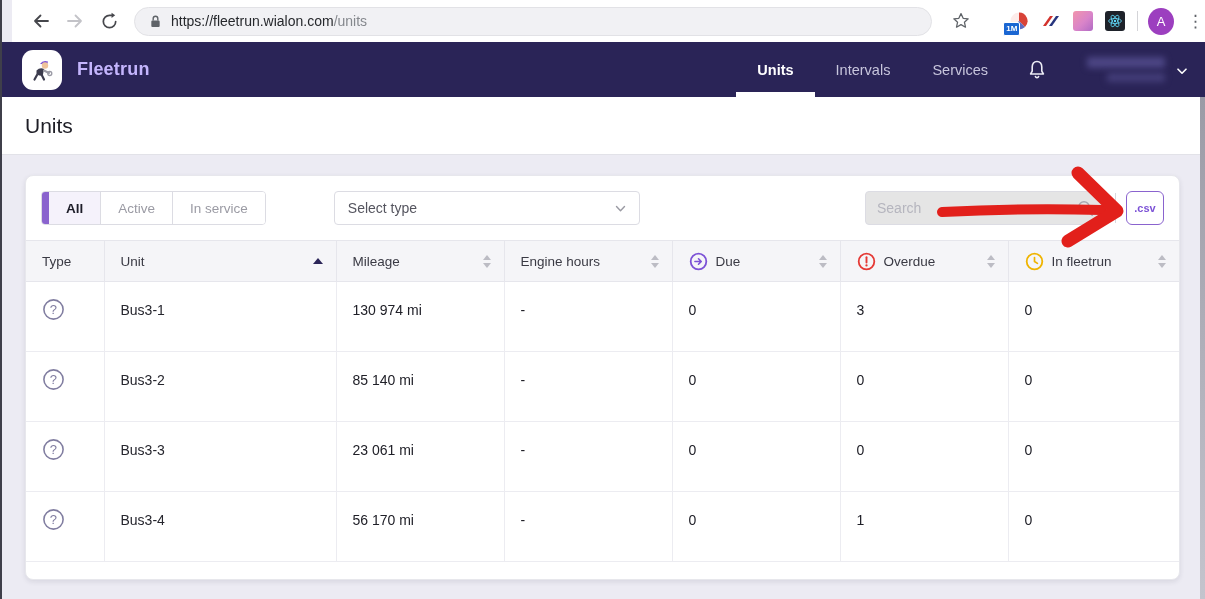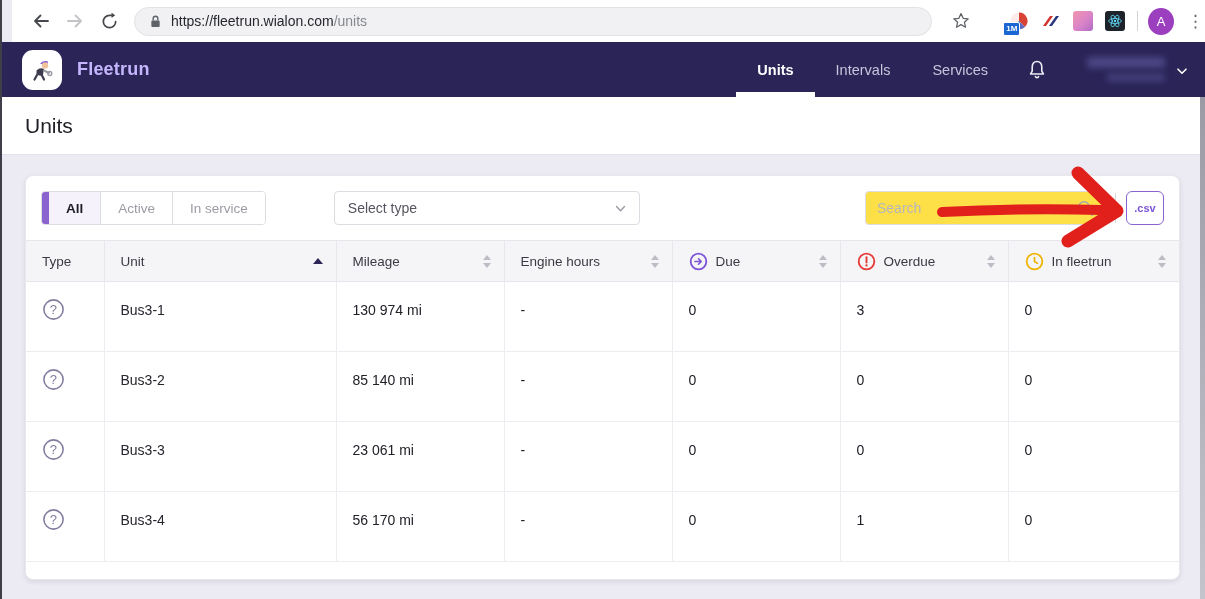--- a/index.html
+++ b/index.html
@@ -55,21 +55,21 @@
   .toolbar { height:64px; display:flex; align-items:center; padding:0 15px; }
   .tab-group { display:flex; align-items:stretch; height:34px; border:1px solid #DCDCE3; border-radius:4px; overflow:hidden; }
   .tab-accent { width:7px; background:#8A63CE; }
   .tab { display:flex; align-items:center; padding:0 17px; font-size:13.5px; color:#9B9BA4; background:#FFFFFF; cursor:pointer; border-left:1px solid #DCDCE3; }
   .tab:nth-child(2) { border-left:none; }
   .tab.active { background:#F5F2FB; color:#1D1D28; font-weight:bold; }
 
   .select-type { margin-left:68px; width:306px; height:34px; border:1px solid #DCDCE3; border-radius:4px; display:flex; align-items:center; padding:0 13px; font-size:14px; color:#55555F; cursor:pointer; background:#fff; }
   .select-type .chev { margin-left:auto; }
 
-  .search-box { margin-left:auto; width:240px; height:34px; border:1px solid #DCDCE3; border-radius:4px; display:flex; align-items:center; padding:0 10px 0 11px; background:#fde047; }
+  .search-box { margin-left:auto; width:240px; height:34px; border:1px solid #DCDCE3; border-radius:4px; display:flex; align-items:center; padding:0 10px 0 11px; background:#e5e5e5; }
   .search-box input { border:none; outline:none; flex:1; font-size:14px; color:#3A3A44; font-family:"Liberation Sans",sans-serif; background:transparent; }
   .search-box input::placeholder { color:#B5B5BE; }
   .toolbar-sep { width:1px; height:30px; background:#D8D8DE; margin:0 10px; }
   .csv-btn { width:38px; height:34px; border:1px solid #8A63CE; border-radius:6px; background:#fff; color:#7C52D6; font-size:11px; font-weight:bold; cursor:pointer; font-family:"Liberation Sans",sans-serif; }
 
   
   table { width:100%; border-collapse:collapse; table-layout:fixed; }
   thead th { height:41px; background:#F5F5F8; border-top:1px solid #E6E6EC; border-bottom:1px solid #E6E6EC; border-left:1px solid #E6E6EC; padding:0; font-weight:normal; }
   thead th:first-child { border-left:none; }
   .th-inner { display:flex; align-items:center; padding:0 13px 0 16px; font-size:13.5px; color:#3A3A44; }

